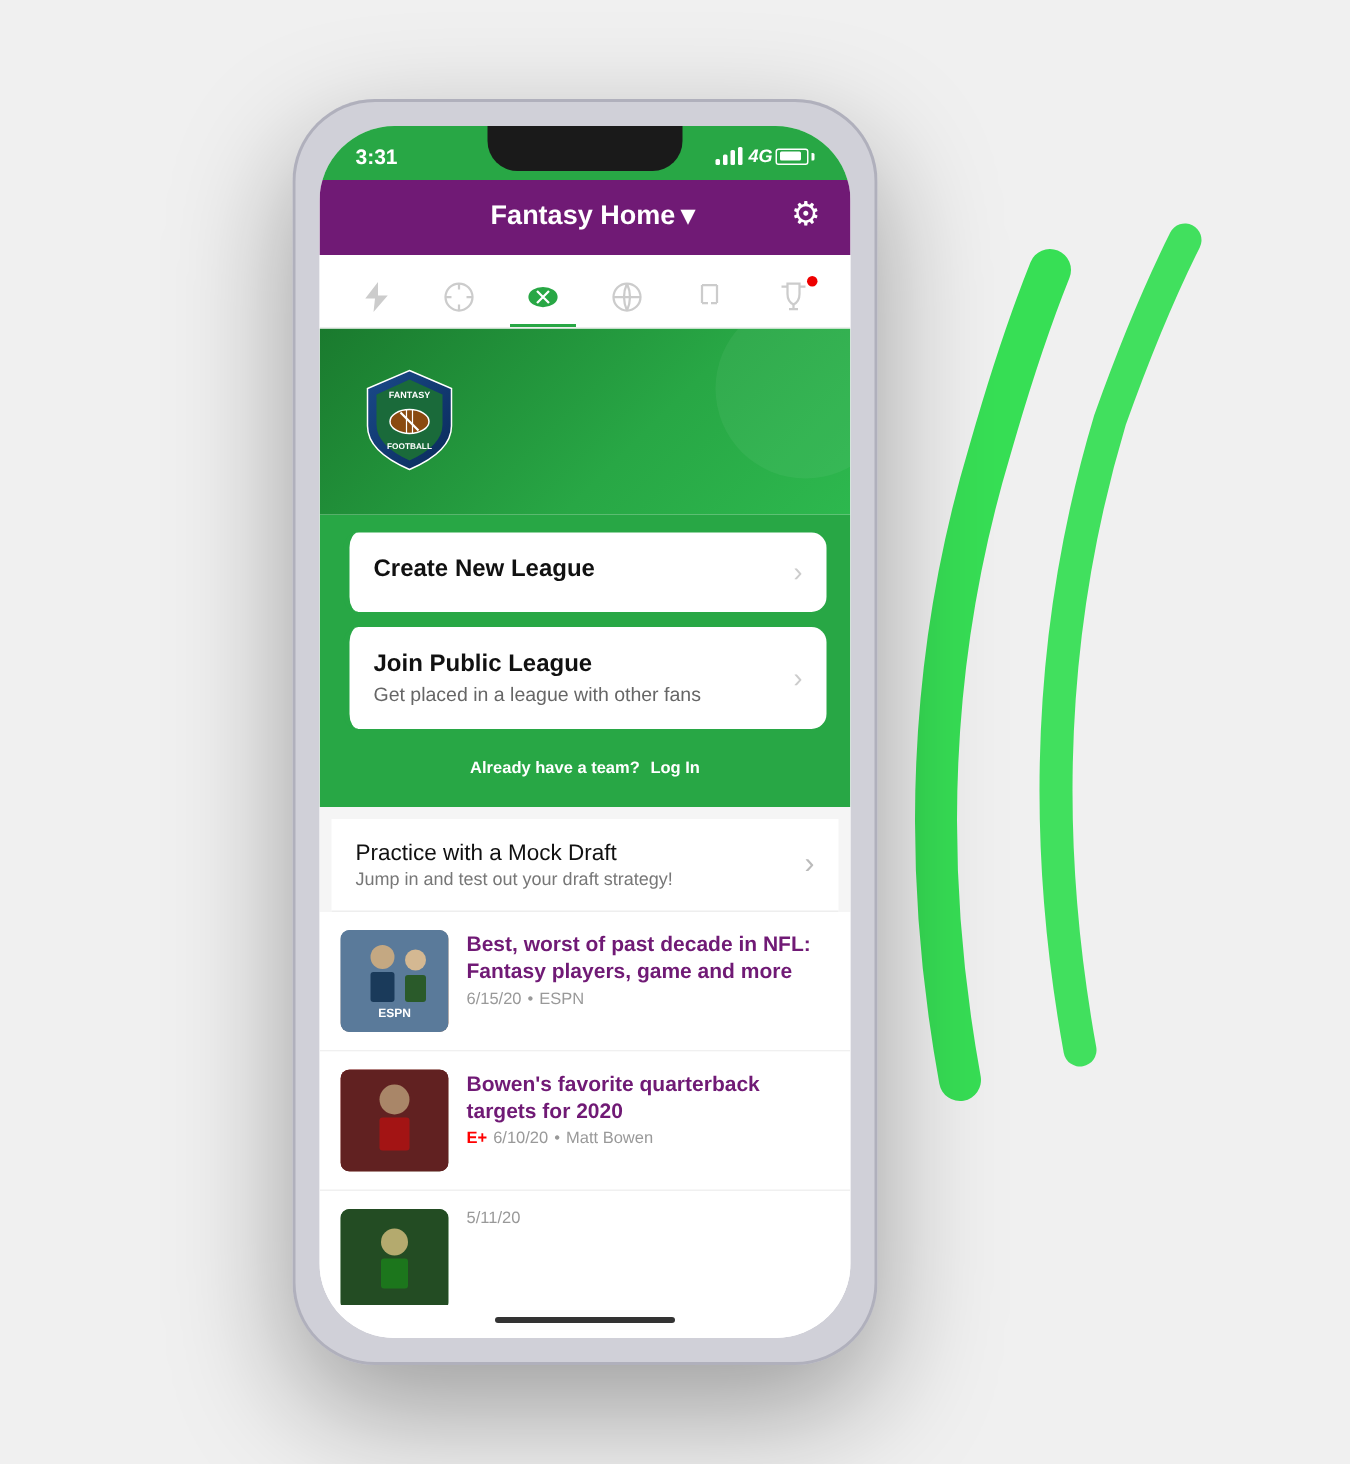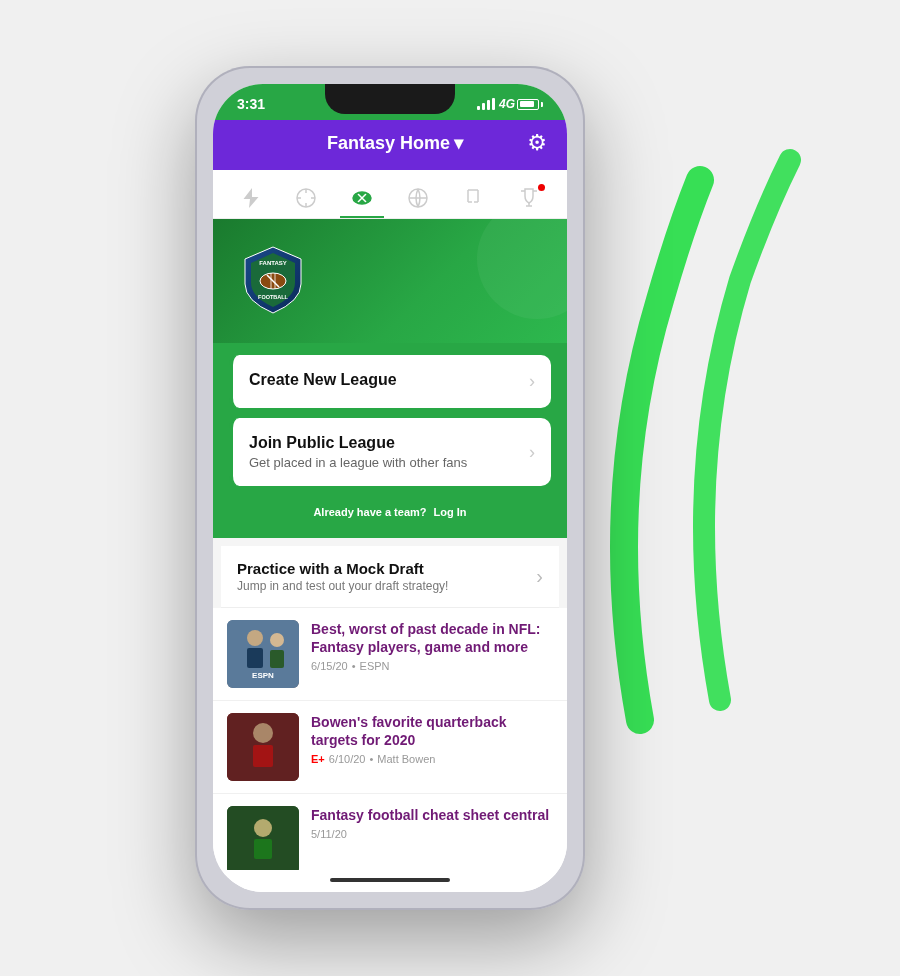--- a/index.html
+++ b/index.html
@@ -66,21 +66,21 @@
     .status-right {
       display: flex;
       align-items: center;
       gap: 2px;
       font-size: 12px;
       font-style: italic;
     }
 
     
     .app-header {
-      background: #6d28d9;
+      background: #701a75;
       display: flex;
       justify-content: space-between;
       align-items: center;
       padding: 10px 20px 14px;
       color: white;
     }
 
     .app-header-title {
       font-size: 18px;
       font-weight: 600;
@@ -221,21 +221,21 @@
       padding: 14px 16px;
       display: flex;
       align-items: center;
       justify-content: space-between;
       border-bottom: 1px solid #eee;
       margin: 8px 0 0 0;
     }
 
     .mock-draft-title {
       font-size: 15px;
-      font-weight: 700;
+      font-weight: 400;
       color: #111;
       margin-bottom: 2px;
     }
 
     .mock-draft-desc {
       font-size: 12px;
       color: #777;
     }
 
     
@@ -577,21 +577,20 @@
         <div class="news-item">
           <div class="news-thumb thumb-3">
             <svg width="72" height="68" viewBox="0 0 72 68" xmlns="http://www.w3.org/2000/svg">
               <rect width="72" height="68" fill="#2a5a2a"></rect>
               <circle cx="36" cy="22" r="9" fill="#d4c882"></circle>
               <rect x="27" y="33" width="18" height="20" rx="2" fill="#228b22"></rect>
               <rect x="0" y="0" width="72" height="68" fill="rgba(0,0,0,0.15)"></rect>
             </svg>
           </div>
           <div class="news-content">
-            <div class="news-title">Fantasy football cheat sheet central</div>
             <div class="news-meta">
               <span>5/11/20</span>
             </div>
           </div>
         </div>
 
       </div>
 
       <div class="home-indicator">
         <div class="home-bar"></div>

